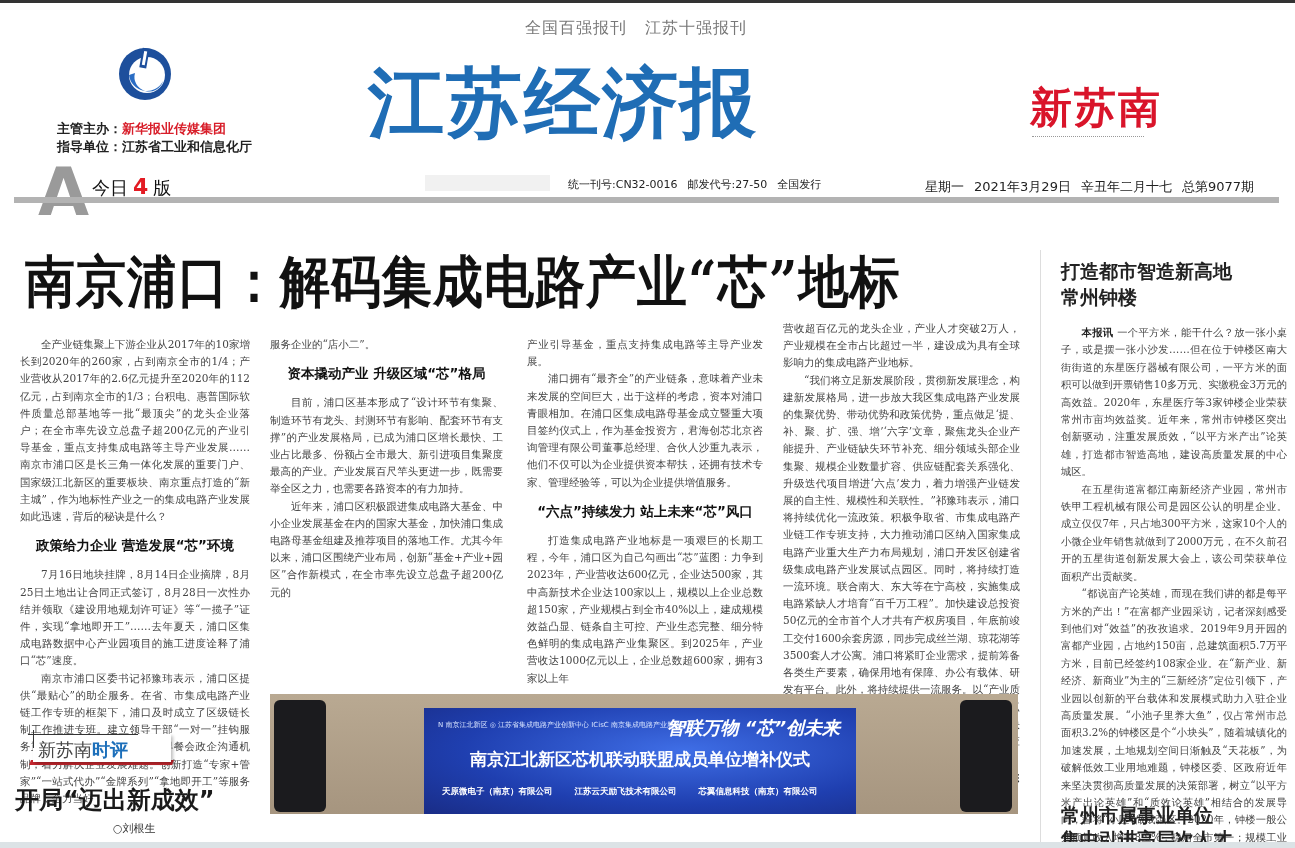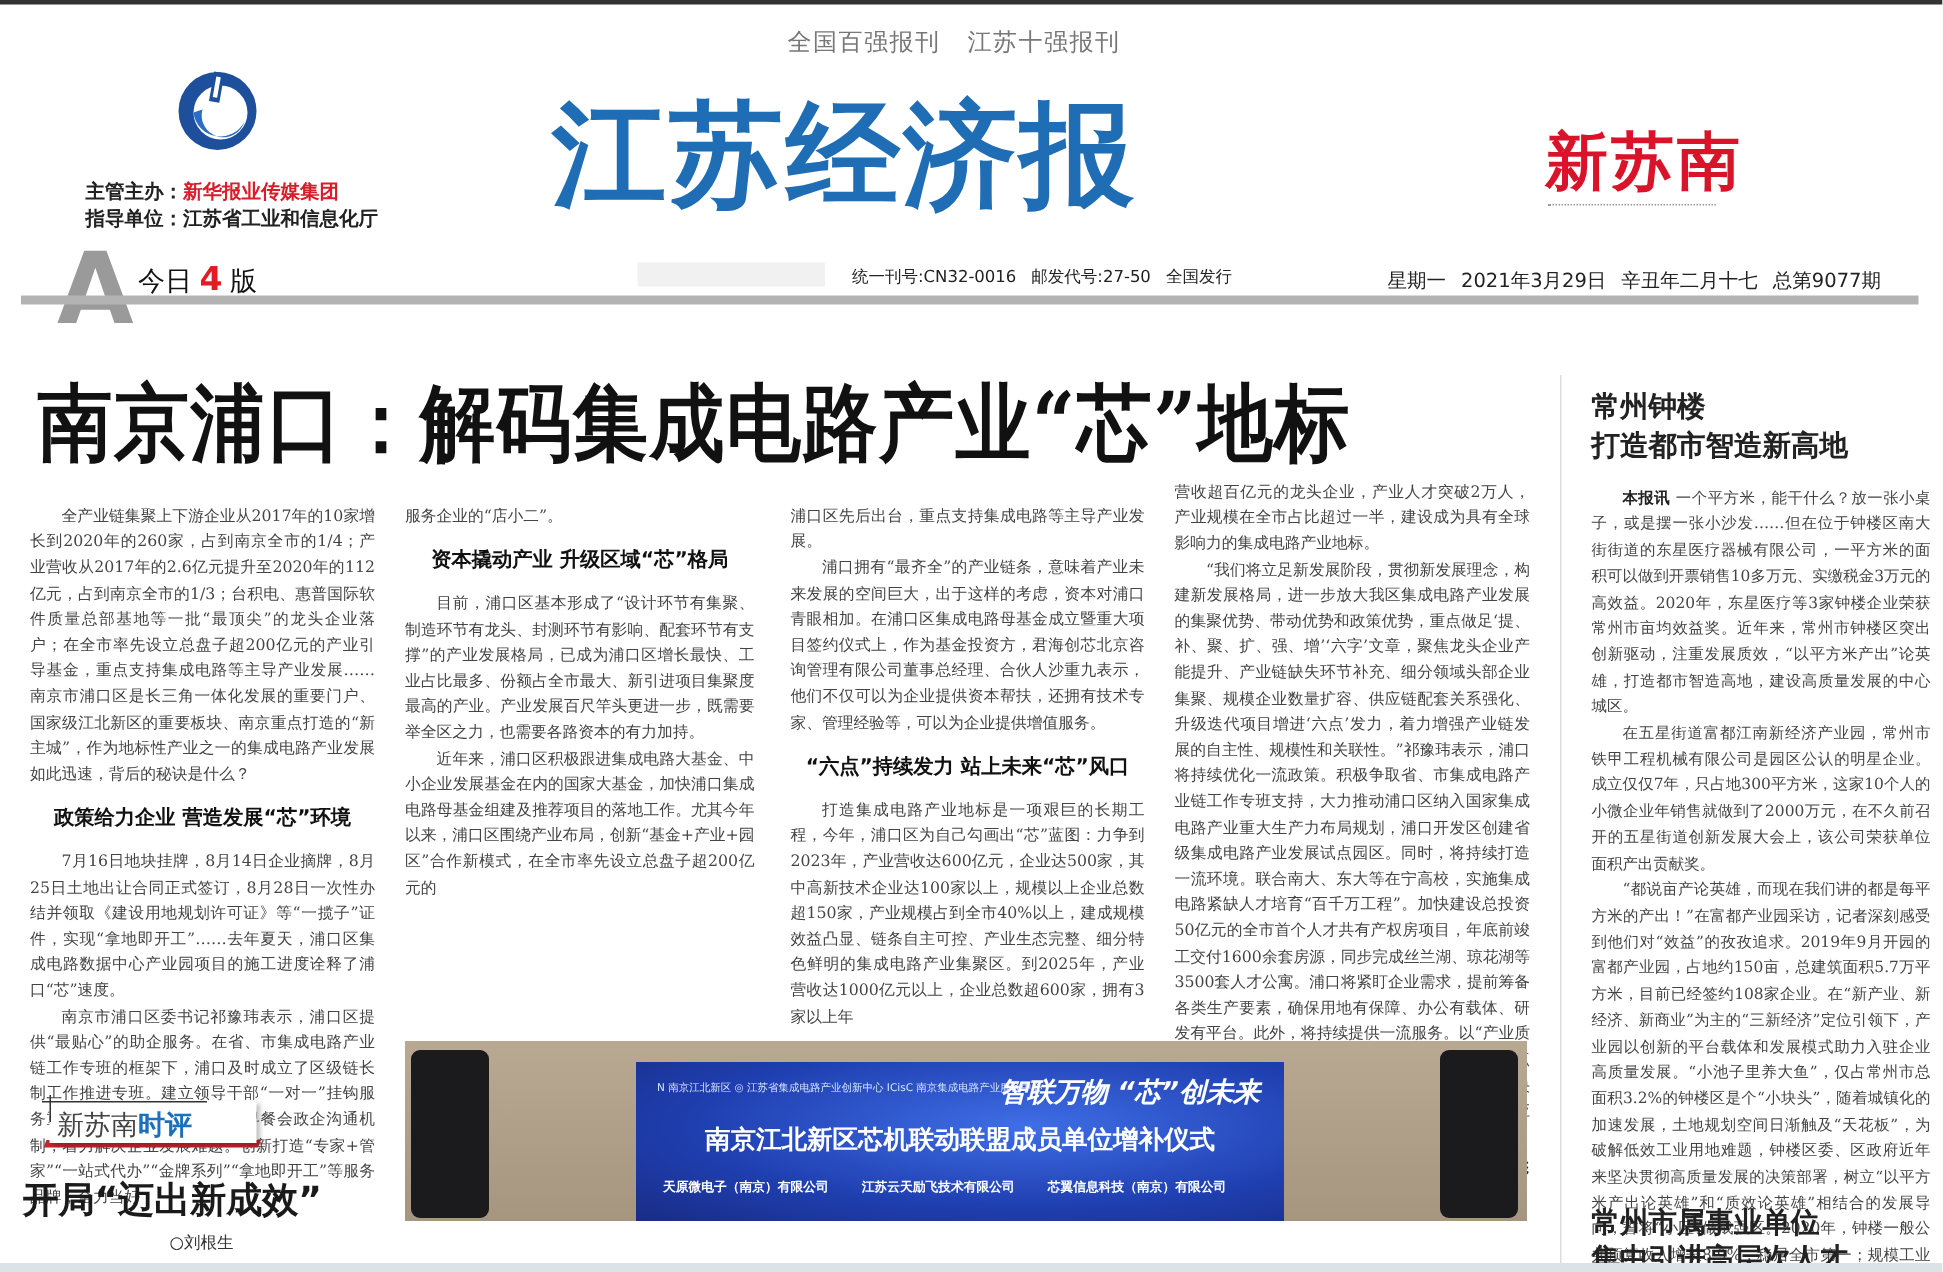--- a/index.html
+++ b/index.html
@@ -112,43 +112,43 @@
 </div>
 
 <div class="col" style="left:270px; top:336px; width:233px;">
   <p class="noindent">服务企业的“店小二”。</p>
   <div class="subhead">资本撬动产业 升级区域“芯”格局</div>
   <p>目前，浦口区基本形成了“设计环节有集聚、制造环节有龙头、封测环节有影响、配套环节有支撑”的产业发展格局，已成为浦口区增长最快、工业占比最多、份额占全市最大、新引进项目集聚度最高的产业。产业发展百尺竿头更进一步，既需要举全区之力，也需要各路资本的有力加持。</p>
   <p>近年来，浦口区积极跟进集成电路大基金、中小企业发展基金在内的国家大基金，加快浦口集成电路母基金组建及推荐项目的落地工作。尤其今年以来，浦口区围绕产业布局，创新“基金+产业+园区”合作新模式，在全市率先设立总盘子超200亿元的</p>
 </div>
 
 <div class="col" style="left:527px; top:336px; width:236px;">
-  <p class="noindent">浦口区先后出台，重点支持集成电路等主导产业发展。</p>
+  <p class="noindent">产业引导基金，重点支持集成电路等主导产业发展。</p>
   <p>浦口拥有“最齐全”的产业链条，意味着产业未来发展的空间巨大，出于这样的考虑，资本对浦口青眼相加。在浦口区集成电路母基金成立暨重大项目签约仪式上，作为基金投资方，君海创芯北京咨询管理有限公司董事总经理、合伙人沙重九表示，他们不仅可以为企业提供资本帮扶，还拥有技术专家、管理经验等，可以为企业提供增值服务。</p>
   <div class="subhead">“六点”持续发力 站上未来“芯”风口</div>
   <p>打造集成电路产业地标是一项艰巨的长期工程，今年，浦口区为自己勾画出“芯”蓝图：力争到2023年，产业营收达600亿元，企业达500家，其中高新技术企业达100家以上，规模以上企业总数超150家，产业规模占到全市40%以上，建成规模效益凸显、链条自主可控、产业生态完整、细分特色鲜明的集成电路产业集聚区。到2025年，产业营收达1000亿元以上，企业总数超600家，拥有3家以上年</p>
 </div>
 
 <div class="col" style="left:783px; top:320px; width:237px;">
   <p class="noindent">营收超百亿元的龙头企业，产业人才突破2万人，产业规模在全市占比超过一半，建设成为具有全球影响力的集成电路产业地标。</p>
   <p>“我们将立足新发展阶段，贯彻新发展理念，构建新发展格局，进一步放大我区集成电路产业发展的集聚优势、带动优势和政策优势，重点做足‘提、补、聚、扩、强、增’‘六字’文章，聚焦龙头企业产能提升、产业链缺失环节补充、细分领域头部企业集聚、规模企业数量扩容、供应链配套关系强化、升级迭代项目增进‘六点’发力，着力增强产业链发展的自主性、规模性和关联性。”祁豫玮表示，浦口将持续优化一流政策。积极争取省、市集成电路产业链工作专班支持，大力推动浦口区纳入国家集成电路产业重大生产力布局规划，浦口开发区创建省级集成电路产业发展试点园区。同时，将持续打造一流环境。联合南大、东大等在宁高校，实施集成电路紧缺人才培育“百千万工程”。加快建设总投资50亿元的全市首个人才共有产权房项目，年底前竣工交付1600余套房源，同步完成丝兰湖、琼花湖等3500套人才公寓。浦口将紧盯企业需求，提前筹备各类生产要素，确保用地有保障、办公有载体、研发有平台。此外，将持续提供一流服务。以“产业质效提升年”为引领，建立健全领导干部挂钩服务重点企业等工作机制，实现企业走访全覆盖、问题解决全流程、扶持发展全周期，着力推动价值链、供应链、产业链有机衔接。</p>
   <div class="byline">
     <span>通讯员</span>
     <b>林 静</b>
     &nbsp;<span>江苏经济报记者</span>
     <b>谢树仁 朱彬彬</b>
   </div>
 </div>
 
 <div class="vrule"></div>
 
 <div class="right-col">
   <div class="side-title">
+    <div>打造都市智造新高地</div>
     <div>常州钟楼</div>
-    <div>打造都市智造新高地</div>
   </div>
   <div class="col">
     <p><span class="lead">本报讯</span> <span>一个平方米，能干什么？放一张小桌子，或是摆一张小沙发……但在位于钟楼区南大街街道的东星医疗器械有限公司，一平方米的面积可以做到开票销售10多万元、实缴税金3万元的高效益。2020年，东星医疗等3家钟楼企业荣获常州市亩均效益奖。近年来，常州市钟楼区突出创新驱动，注重发展质效，“以平方米产出”论英雄，打造都市智造高地，建设高质量发展的中心城区。</span></p>
     <p>在五星街道富都江南新经济产业园，常州市铁甲工程机械有限公司是园区公认的明星企业。成立仅仅7年，只占地300平方米，这家10个人的小微企业年销售就做到了2000万元，在不久前召开的五星街道创新发展大会上，该公司荣获单位面积产出贡献奖。</p>
     <p>“都说亩产论英雄，而现在我们讲的都是每平方米的产出！”在富都产业园采访，记者深刻感受到他们对“效益”的孜孜追求。2019年9月开园的富都产业园，占地约150亩，总建筑面积5.7万平方米，目前已经签约108家企业。在“新产业、新经济、新商业”为主的“三新经济”定位引领下，产业园以创新的平台载体和发展模式助力入驻企业高质量发展。“小池子里养大鱼”，仅占常州市总面积3.2%的钟楼区是个“小块头”，随着城镇化的加速发展，土地规划空间日渐触及“天花板”，为破解低效工业用地难题，钟楼区委、区政府近年来坚决贯彻高质量发展的决策部署，树立“以平方米产出论英雄”和“质效论英雄”相结合的发展导向，誓将“小区”做成强区。2020年，钟楼一般公共预算收入增长8.9%，稳居全市第一；规模工业利润总额同比增长26.7%，居全市前列。钟楼规上工业企业全市最少，但累计已有境内外上市企业8家，上市企业数量占全市总量的15%。</p>
 
   </div>
 </div>
 
 <div class="side-title2">

